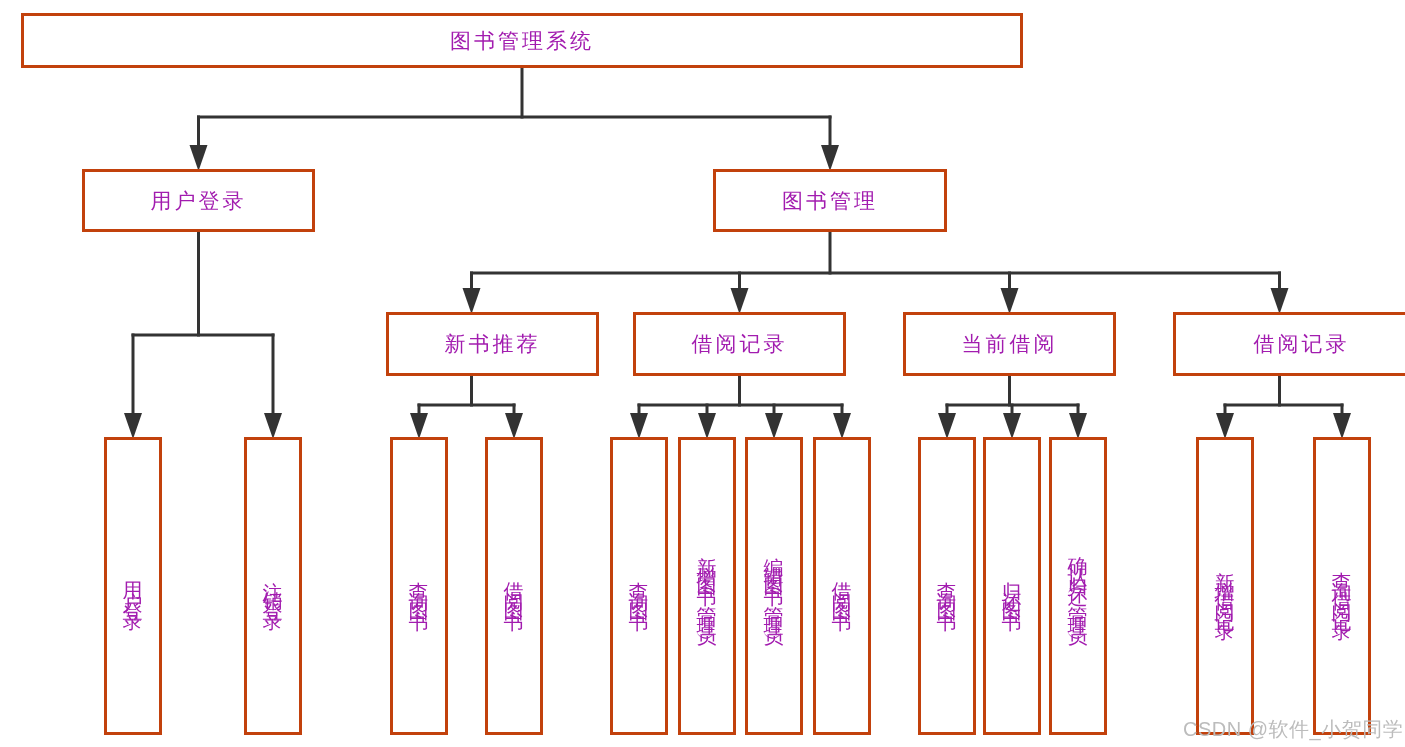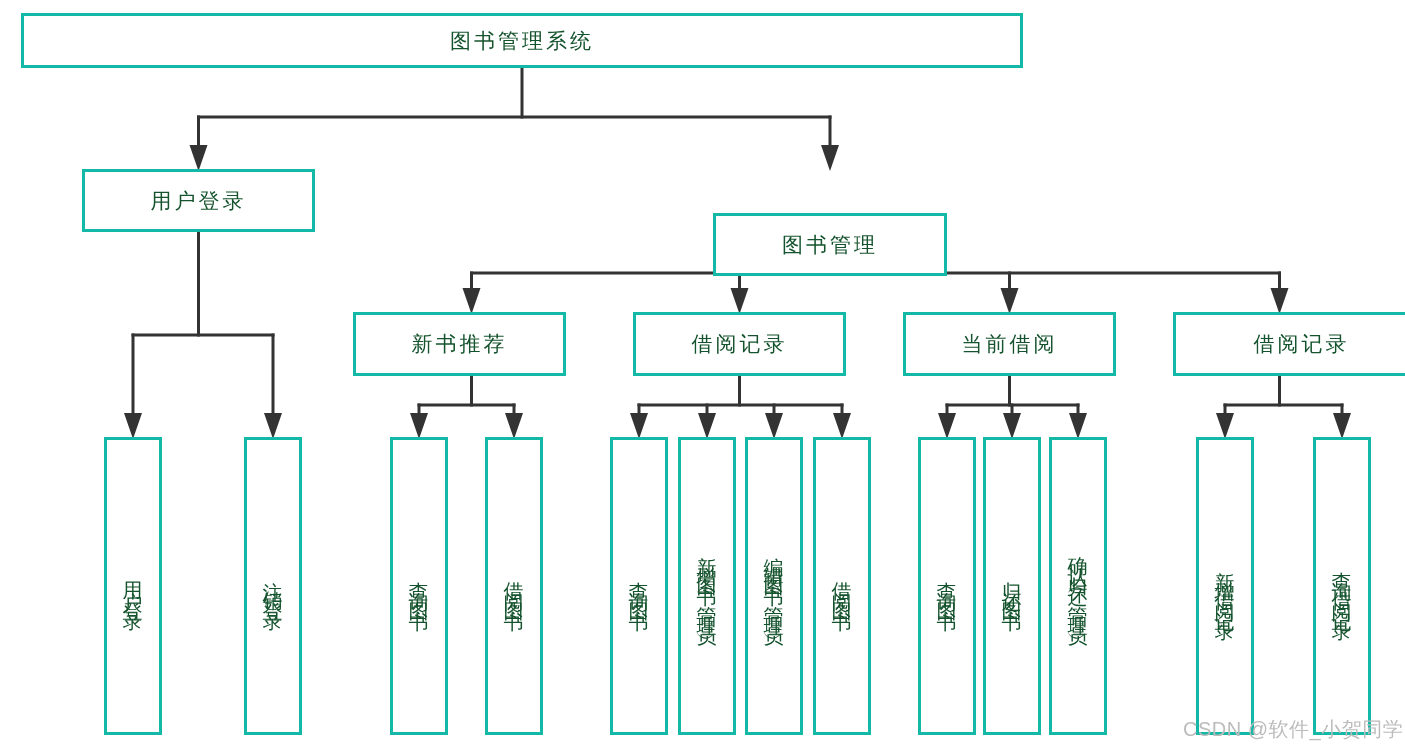--- a/index.html
+++ b/index.html
@@ -13,23 +13,23 @@
   }
   #connectors {
     position: absolute;
     left: 0; top: 0;
     width: 1405px; height: 747px;
     z-index: 0;
   }
   .box {
     position: absolute;
     box-sizing: border-box;
-    border: 3px solid #14b8a6;
+    border: 3px solid #c2410c;
     background: #ffffff;
-    color: #14532d;
+    color: #a21caf;
     display: flex;
     align-items: center;
     justify-content: center;
     z-index: 1;
   }
   .hlabel {
     font-size: 21px;
     letter-spacing: 3px;
     white-space: nowrap;
   }
@@ -127,25 +127,25 @@
     </g>
   </svg>
 
   <div class="box" style="left:21px; top:13px; width:1002px; height:55px;">
     <span class="hlabel">图书管理系统</span>
   </div>
 
   <div class="box" style="left:82px; top:169px; width:233px; height:63px;">
     <span class="hlabel">用户登录</span>
   </div>
-  <div class="box" style="left:713px; top:169px; width:234px; height:63px;margin-top:44px;">
+  <div class="box" style="left:713px; top:169px; width:234px; height:63px;">
     <span class="hlabel">图书管理</span>
   </div>
 
-  <div class="box" style="left:353px; top:312px; width:213px; height:64px;">
+  <div class="box" style="left:386px; top:312px; width:213px; height:64px;">
     <span class="hlabel">新书推荐</span>
   </div>
   <div class="box" style="left:633px; top:312px; width:213px; height:64px;">
     <span class="hlabel">借阅记录</span>
   </div>
   <div class="box" style="left:903px; top:312px; width:213px; height:64px;">
     <span class="hlabel">当前借阅</span>
   </div>
   <div class="box" style="left:1173px; top:312px; width:257px; height:64px;">
     <span class="hlabel">借阅记录</span>

